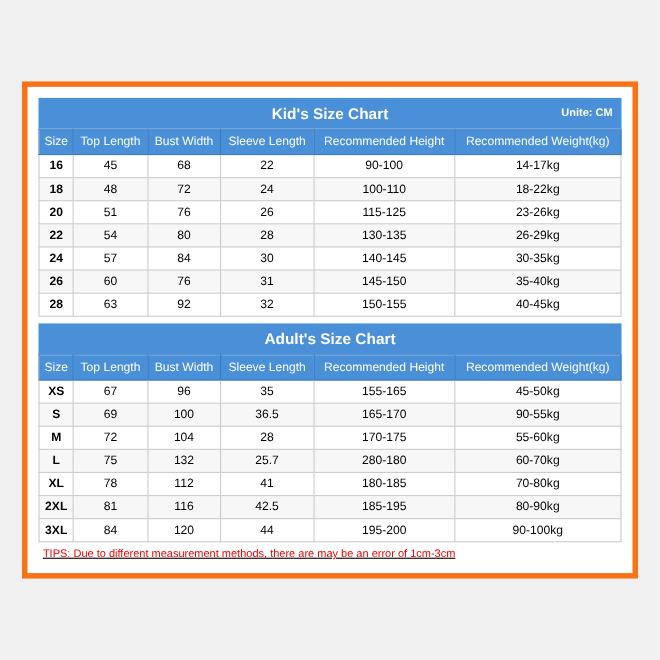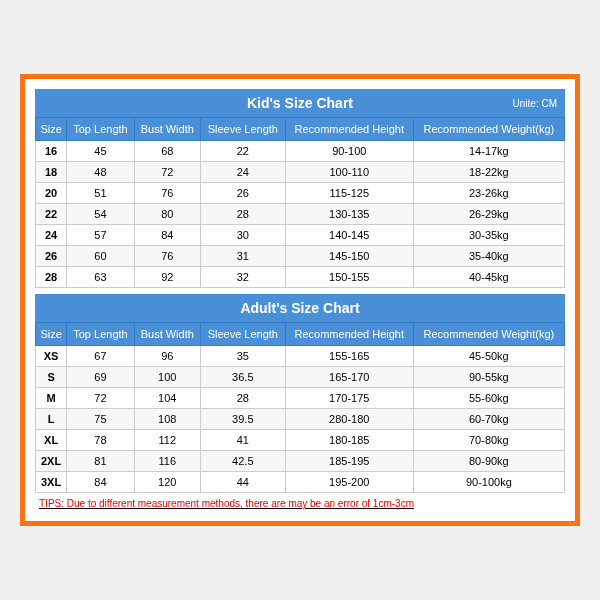--- a/index.html
+++ b/index.html
@@ -26,21 +26,21 @@
       font-size: 14px;
       padding: 6px 0;
       position: relative;
     }
     .unit-label {
       position: absolute;
       right: 8px;
       top: 50%;
       transform: translateY(-50%);
       font-size: 10px;
-      font-weight: normal;
+      font-weight: bold;
     }
     table {
       width: 100%;
       border-collapse: collapse;
       font-size: 11px;
     }
     th {
       background: #4a90d9;
       color: #fff;
       text-align: center;
@@ -195,22 +195,22 @@
           <td>M</td>
           <td>72</td>
           <td>104</td>
           <td>28</td>
           <td>170-175</td>
           <td>55-60kg</td>
         </tr>
         <tr>
           <td>L</td>
           <td>75</td>
-          <td>108</td>
-          <td>39.5</td>
+          <td>132</td>
+          <td>25.7</td>
           <td>280-180</td>
           <td>60-70kg</td>
         </tr>
         <tr>
           <td>XL</td>
           <td>78</td>
           <td>112</td>
           <td>41</td>
           <td>180-185</td>
           <td>70-80kg</td>

